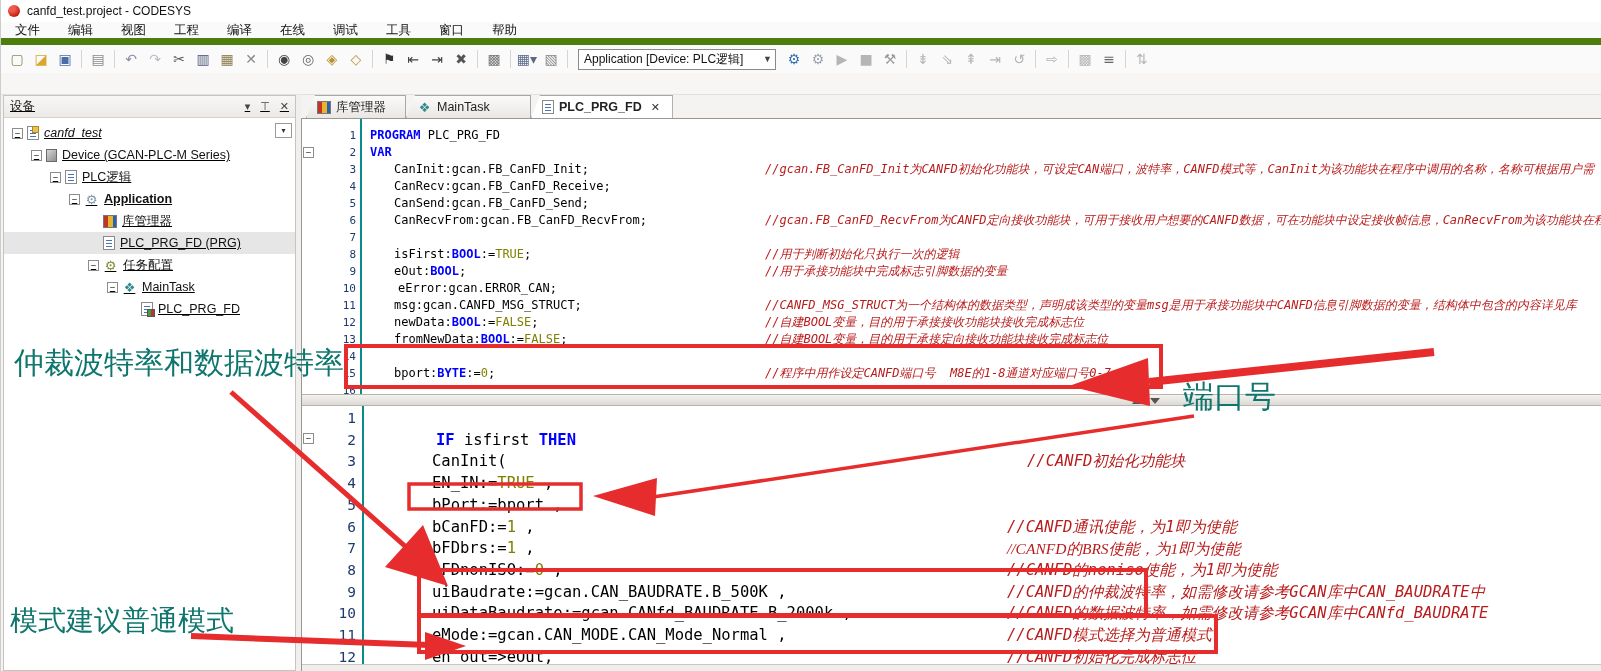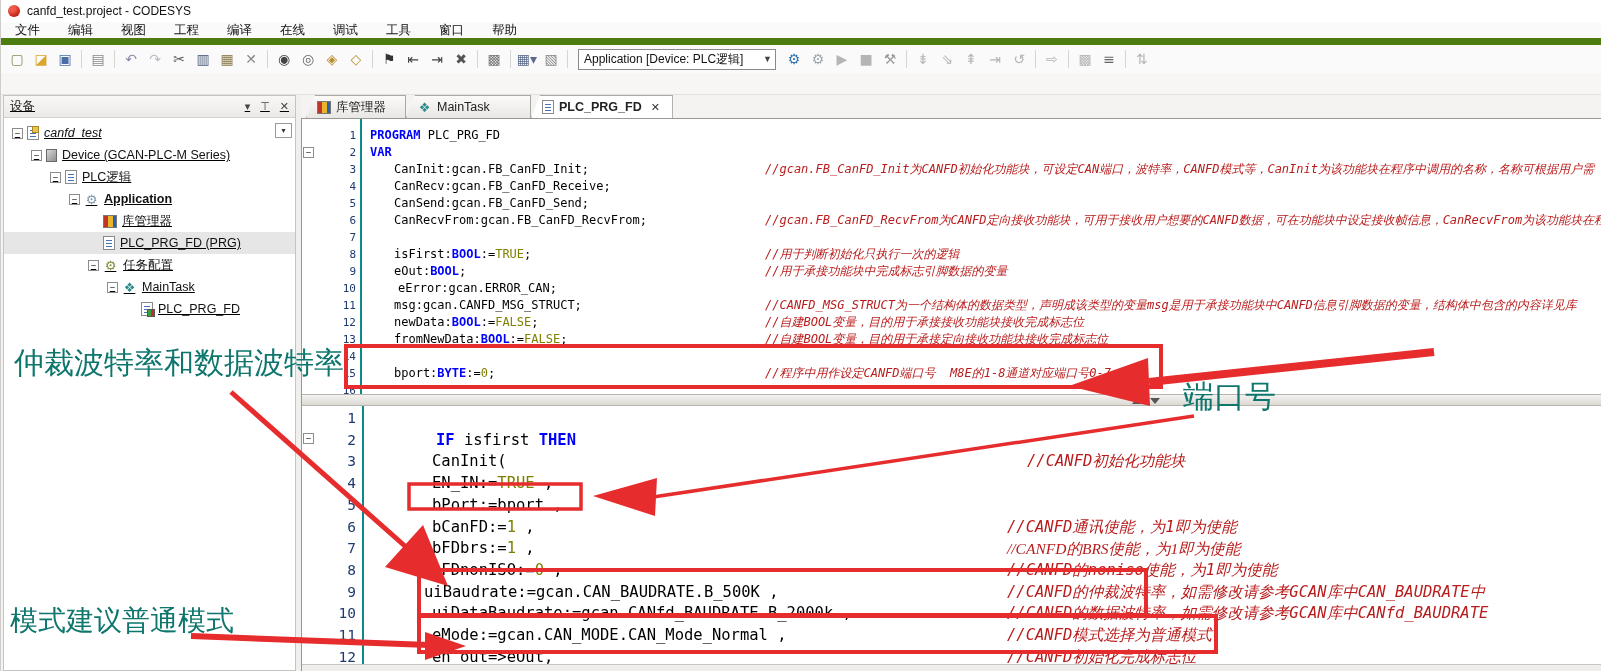--- a/index.html
+++ b/index.html
@@ -268,21 +268,21 @@
       <div id="bodysec" class="codesec">
           <div class="sepline" style="left: 60px;"></div>
           <div class="cl" style="top: 2px; height: 21.7px; font-size: 15.5px; line-height: 21.7px;"><span class="num" style="font-size: 14.5px;">1</span><span class="code" style="left: 92px;"></span></div>
           <div class="cl" style="top: 23.7px; height: 21.7px; font-size: 15.5px; line-height: 21.7px;"><span class="num" style="font-size: 14.5px;">2</span><span class="fold" style="top: 3px;">−</span><span class="code" style="left: 92px; margin-left: 42px;"><span class="kw">IF</span><span> isfirst </span><span class="kw">THEN</span></span></div>
           <div class="cl" style="top: 45.4px; height: 21.7px; font-size: 15.5px; line-height: 21.7px;"><span class="num" style="font-size: 14.5px;">3</span><span class="code" style="left: 130px;"><span>CanInit(</span></span><span class="cm" style="left: 705px; margin-left: 20px;">//CANFD初始化功能块</span></div>
           <div class="cl" style="top: 67.1px; height: 21.7px; font-size: 15.5px; line-height: 21.7px;"><span class="num" style="font-size: 14.5px;">4</span><span class="code" style="left: 130px;"><span>EN_IN:=</span><span class="ct">TRUE</span><span> ,</span></span></div>
           <div class="cl" style="top: 88.8px; height: 21.7px; font-size: 15.5px; line-height: 21.7px;"><span class="num" style="font-size: 14.5px;">5</span><span class="code" style="left: 130px;"><span>bPort:=bport ,</span></span></div>
           <div class="cl" style="top: 110.5px; height: 21.7px; font-size: 15.5px; line-height: 21.7px;"><span class="num" style="font-size: 14.5px;">6</span><span class="code" style="left: 130px;"><span>bCanFD:=</span><span class="ct">1</span><span> ,</span></span><span class="cm" style="left: 705px;">//CANFD通讯使能，为1即为使能</span></div>
           <div class="cl" style="top: 132.2px; height: 21.7px; font-size: 15.5px; line-height: 21.7px;"><span class="num" style="font-size: 14.5px;">7</span><span class="code" style="left: 130px;"><span>bFDbrs:=</span><span class="ct">1</span><span> ,</span></span><span class="cm" style="left: 705px; font-family: Liberation Serif, serif;">//CANFD的BRS使能，为1即为使能</span></div>
           <div class="cl" style="top: 153.9px; height: 21.7px; font-size: 15.5px; line-height: 21.7px;"><span class="num" style="font-size: 14.5px;">8</span><span class="code" style="left: 130px;"><span>bFDnonISO:=</span><span class="ct">0</span><span> ,</span></span><span class="cm" style="left: 705px;">//CANFD的noniso使能，为1即为使能</span></div>
-          <div class="cl" style="top: 175.6px; height: 21.7px; font-size: 15.5px; line-height: 21.7px;"><span class="num" style="font-size: 14.5px;">9</span><span class="code" style="left: 122px;"><span>uiBaudrate:=gcan.CAN_BAUDRATE.B_500K ,</span></span><span class="cm" style="left: 705px;">//CANFD的仲裁波特率，如需修改请参考GCAN库中CAN_BAUDRATE中</span></div>
+          <div class="cl" style="top: 175.6px; height: 21.7px; font-size: 15.5px; line-height: 21.7px;"><span class="num" style="font-size: 14.5px;">9</span><span class="code" style="left: 130px;"><span>uiBaudrate:=gcan.CAN_BAUDRATE.B_500K ,</span></span><span class="cm" style="left: 705px;">//CANFD的仲裁波特率，如需修改请参考GCAN库中CAN_BAUDRATE中</span></div>
           <div class="cl" style="top: 197.3px; height: 21.7px; font-size: 15.5px; line-height: 21.7px;"><span class="num" style="font-size: 14.5px;">10</span><span class="code" style="left: 130px;"><span>uiDataBaudrate:=gcan.CANfd_BAUDRATE.B_2000k ,</span></span><span class="cm" style="left: 705px;">//CANFD的数据波特率，如需修改请参考GCAN库中CANfd_BAUDRATE</span></div>
           <div class="cl" style="top: 219px; height: 21.7px; font-size: 15.5px; line-height: 21.7px;"><span class="num" style="font-size: 14.5px;">11</span><span class="code" style="left: 130px;"><span>eMode:=gcan.CAN_MODE.CAN_Mode_Normal ,</span></span><span class="cm" style="left: 705px;">//CANFD模式选择为普通模式</span></div>
           <div class="cl" style="top: 240.7px; height: 21.7px; font-size: 15.5px; line-height: 21.7px;"><span class="num" style="font-size: 14.5px;">12</span><span class="code" style="left: 130px;"><span>en_out=&gt;eOut,</span></span><span class="cm" style="left: 705px;">//CANFD初始化完成标志位</span></div>
         </div>
       <div id="hscroll"></div>
     </div>
   </div>
 
   <svg id="overlay" viewBox="0 0 1601 671">
 

